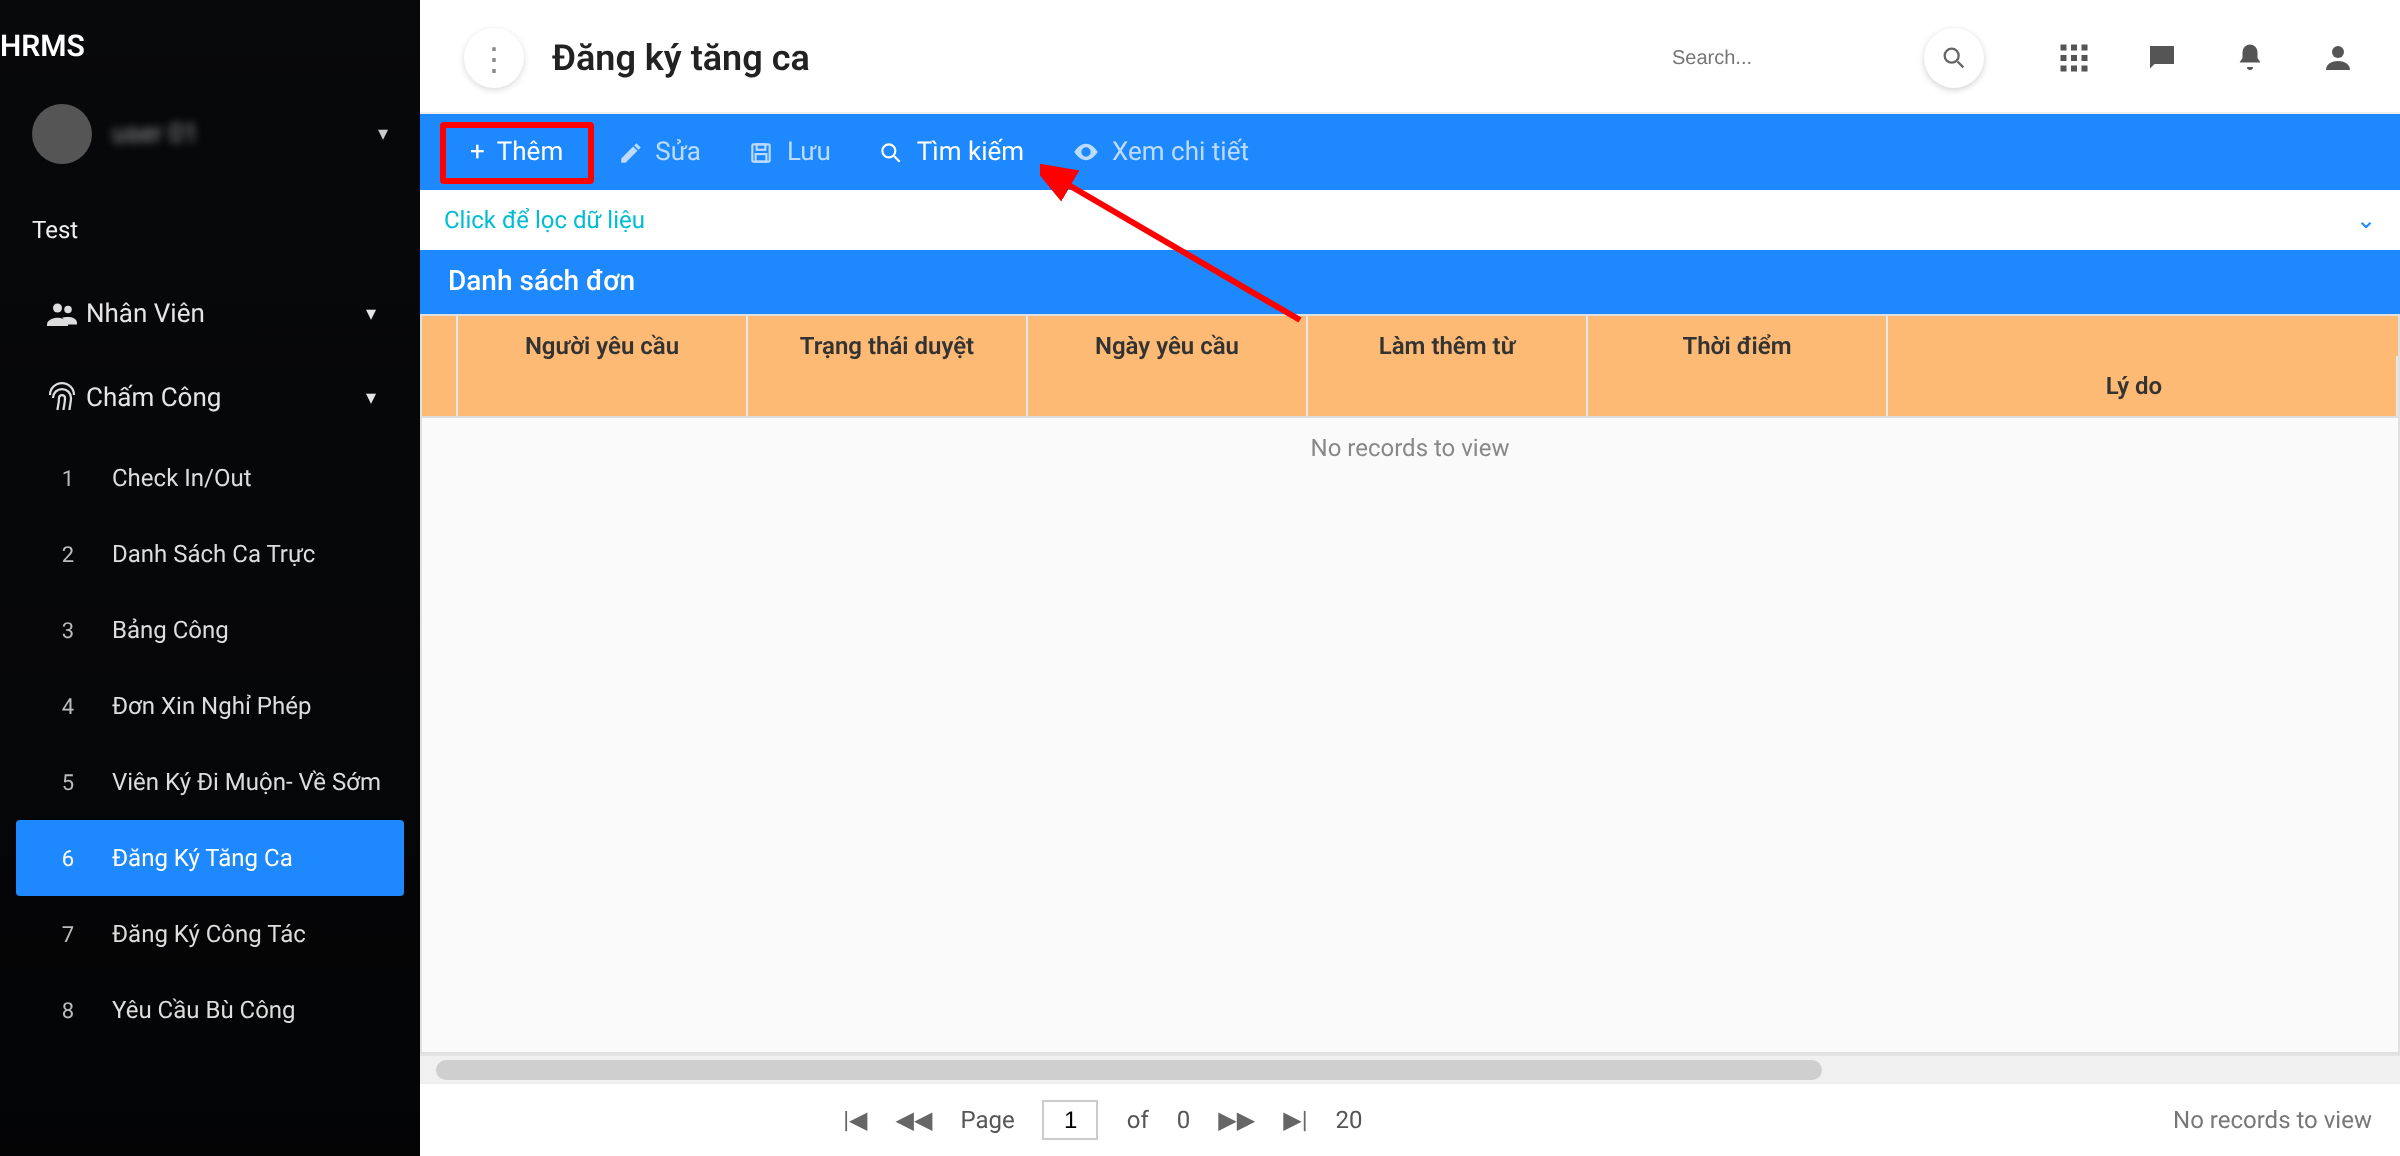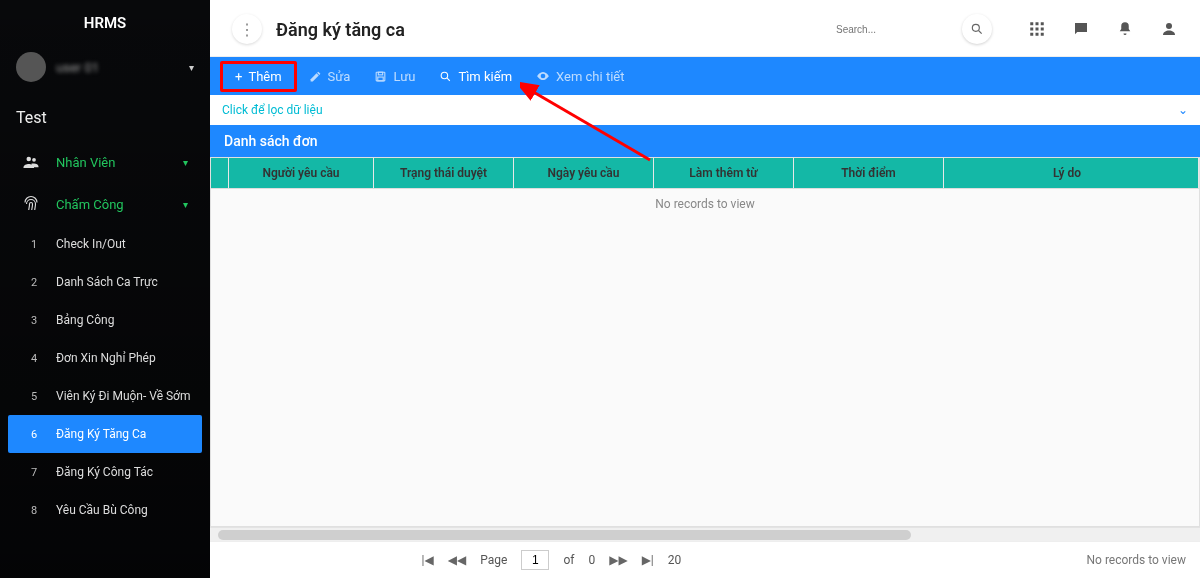--- a/index.html
+++ b/index.html
@@ -1,27 +1,27 @@
 <!DOCTYPE html>
 <html><head>
 <meta charset="utf-8">
 <style>
 * { box-sizing: border-box; margin: 0; padding: 0; }
 body { font-family: -apple-system, BlinkMacSystemFont, "Segoe UI", Roboto, sans-serif; font-size: 13px; color: #333; overflow: hidden; }
 .app { display: flex; width: 1200px; height: 578px; }
 .sidebar { width: 210px; background: #1a1d24; color: #fff; display: flex; flex-direction: column; position: relative; overflow: hidden; }
 .sidebar::before { content: ""; position: absolute; inset: 0; background: linear-gradient(rgba(0,0,0,0.7),rgba(0,0,0,0.85)); z-index: 0; }
 .sidebar > * { position: relative; z-index: 1; }
-.brand { text-align: center; font-weight: 600; font-size: 15px; padding: 14px 0 10px; }
+.brand { text-align: left; font-weight: 600; font-size: 15px; padding: 14px 0 10px; }
 .user-row { display: flex; align-items: center; padding: 10px 16px 18px; gap: 10px; }
 .avatar { width: 30px; height: 30px; border-radius: 50%; background: #555; }
 .user-name { flex: 1; font-size: 13px; color: #999; filter: blur(2px); }
 .user-caret { font-size: 10px; color: #ccc; }
-.sidebar-label { font-size: 16px; padding: 8px 16px 14px; color: #eee; }
-.side-group { display: flex; align-items: center; gap: 16px; padding: 12px 22px; font-size: 13px; color: #22c55e; cursor: pointer; }
+.sidebar-label { font-size: 12px; padding: 8px 16px 14px; color: #eee; }
+.side-group { display: flex; align-items: center; gap: 3px; padding: 12px 22px; font-size: 13px; color: #e5e5e5; cursor: pointer; }
 .side-group .caret { margin-left: auto; font-size: 10px; }
 .side-icon { width: 18px; height: 18px; display: inline-flex; align-items: center; justify-content: center; }
 .sub-list { list-style: none; }
 .sub-list li { display: flex; align-items: center; gap: 18px; padding: 12px 16px 12px 30px; font-size: 12px; color: #ddd; cursor: pointer; }
 .sub-list li.active { background: #1e88ff; color: #fff; border-radius: 2px; margin: 0 8px; padding-left: 22px; }
 .sub-list .num { width: 8px; text-align: center; font-size: 11px; color: #bbb; }
 .sub-list li.active .num { color: #fff; }
 .main { flex: 1; background: #fff; display: flex; flex-direction: column; position: relative; }
 .topbar { display: flex; align-items: center; padding: 14px 22px 12px; gap: 14px; border-bottom: 1px solid #eee; }
 .kebab { width: 30px; height: 30px; border-radius: 50%; background: #fff; box-shadow: 0 1px 3px rgba(0,0,0,0.15); display: flex; align-items: center; justify-content: center; font-size: 16px; color: #888; cursor: pointer; }
@@ -33,40 +33,40 @@
 .top-icons { display: flex; gap: 26px; margin-left: 22px; align-items: center; color: #555; }
 .top-icons span { cursor: pointer; display: inline-flex; }
 .toolbar { background: #1e88ff; display: flex; align-items: center; padding: 0 0 0 10px; height: 38px; }
 .toolbar-btn { color: #fff; font-size: 13px; padding: 8px 12px; display: flex; align-items: center; gap: 6px; cursor: pointer; white-space: nowrap; }
 .toolbar-btn.dim { opacity: 0.7; }
 .toolbar-btn.highlight { border: 3px solid #ff0000; border-radius: 2px; padding: 5px 12px; }
 .filter-row { padding: 8px 12px; color: #00bcd4; font-size: 12px; display: flex; align-items: center; cursor: pointer; }
 .filter-row .chev { margin-left: auto; color: #1e88ff; font-size: 12px; }
 .section-header { background: #1e88ff; color: #fff; font-size: 14px; font-weight: 500; padding: 8px 14px; }
 .grid-wrap { flex: 1; overflow: auto; border: 1px solid #e0e0e0; margin: 0 0 0 0; display: flex; flex-direction: column; }
-.grid-head { display: flex; background: #14b8a6; border-bottom: 1px solid #ddd; }
+.grid-head { display: flex; background: #fdba74; border-bottom: 1px solid #ddd; }
 .grid-head .cell { padding: 8px 6px; font-size: 12px; font-weight: 600; color: #333; text-align: center; border-right: 1px solid #e8e8e8; }
 .grid-body { flex: 1; text-align: center; color: #888; font-size: 12px; padding-top: 8px; background: #fafafa; }
 .hscroll { height: 14px; background: #f0f0f0; border-top: 1px solid #e3e3e3; position:relative; }
 .hscroll-thumb { position:absolute; left:8px; top:2px; height:10px; width: 70%; background:#cfcfcf; border-radius:5px; }
 .pager { display: flex; align-items: center; padding: 8px 14px; font-size: 12px; color: #555; gap: 10px; border-top: 1px solid #eee; }
 .pager .ctrls { display: flex; align-items: center; gap: 14px; margin: 0 auto; }
 .pager .ctrls .pg-input { width: 28px; text-align: center; border: 1px solid #ccc; padding: 2px; font-size: 12px; }
 .pager .nav-ic { cursor: pointer; color: #666; font-size: 12px; }
 .pager-right { margin-left: auto; color: #777; }
 .arrow-annot { position: absolute; top: 80px; left: 310px; pointer-events: none; }
 svg { display: block; }
 .c-check { width:18px; }
 .c-name { width:145px; }
 .c-status { width:140px; }
 .c-reqdate { width:140px; }
 .c-from { width:140px; }
 .c-to { width:140px; }
 .c-time { width:150px; }
-.c-reason { flex:1; text-align:right; padding-right:14px !important; }
+.c-reason { flex:1; text-align:right; padding-right:14px !important;margin-top:20px; }
 </style>
 </head>
 <body>
 
 <div class="app">
 
   <aside class="sidebar">
     <div class="brand">HRMS</div>
     <div class="user-row">
       <div class="avatar"></div>

